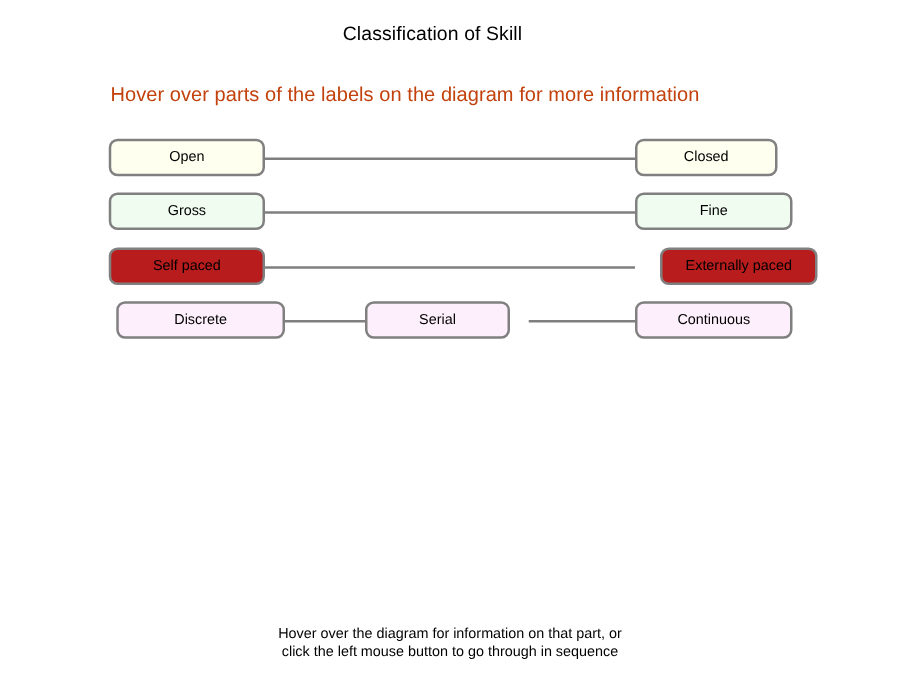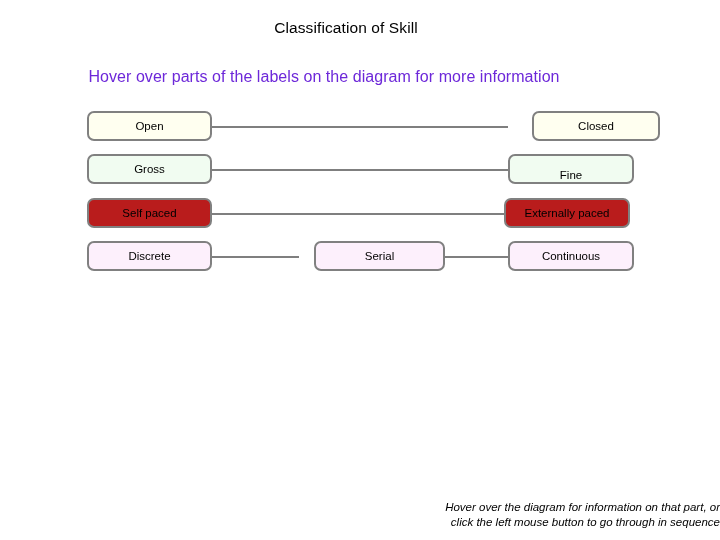--- a/index.html
+++ b/index.html
@@ -38,21 +38,21 @@
 
   .page-subtitle {
     position: absolute;
     left: 0;
     top: 66px;
     width: 648px;
     text-align: center;
     font-size: 16px;
     line-height: 22px;
     letter-spacing: 0.05px;
-    color: #6d28d9;
+    color: #c2410c;
   }
 
   
   #diagram {
     position: absolute;
     left: 0;
     top: 0;
     width: 720px;
     height: 540px;
   }
@@ -94,72 +94,71 @@
   .fill-mint  { background: #f1fcf1; }
   .fill-blue  { background: #b91c1c; }
   .fill-pink  { background: #fdf0fc; }
 
   
   .footer-note {
     position: absolute;
     left: 0;
     top: 500px;
     width: 720px;
-    text-align: right;
+    text-align: center;
     font-size: 11.5px;
     line-height: 15px;
     color: #000;
-    font-style: italic;
   }
   .footer-note .line { display: block; }
 </style>
 </head>
 <body>
 
 <div id="stage">
 
   <div class="page-title">Classification of Skill</div>
 
   <div class="page-subtitle">Hover over parts of the labels on the diagram for more information</div>
 
   <div id="diagram">
       <div class="continuum-row" style="top: 111px;">
         <div class="connector" style="left: 212px; width: 296px;"></div>
         <div class="node-box fill-cream" style="left: 87px; width: 125px;">
           <span>Open</span>
         </div>
-        <div class="node-box fill-cream" style="left: 508px; width: 128px; margin-left: 24px;">
+        <div class="node-box fill-cream" style="left: 508px; width: 114px;">
           <span>Closed</span>
         </div>
       </div>
       <div class="continuum-row" style="top: 154px;">
         <div class="connector" style="left: 212px; width: 296px;"></div>
         <div class="node-box fill-mint" style="left: 87px; width: 125px;">
           <span>Gross</span>
         </div>
-        <div class="node-box fill-mint" style="left: 508px; width: 126px; align-items: flex-end;">
+        <div class="node-box fill-mint" style="left: 508px; width: 126px;">
           <span>Fine</span>
         </div>
       </div>
       <div class="continuum-row" style="top: 198px;">
         <div class="connector" style="left: 212px; width: 296px;"></div>
         <div class="node-box fill-blue" style="left: 87px; width: 125px;">
           <span>Self paced</span>
         </div>
-        <div class="node-box fill-blue" style="left: 504px; width: 126px;">
+        <div class="node-box fill-blue" style="left: 528px; width: 126px;">
           <span>Externally paced</span>
         </div>
       </div>
       <div class="continuum-row" style="top: 241px;">
         <div class="connector" style="left: 212px; width: 87px;"></div>
         <div class="connector" style="left: 423px; width: 85px;"></div>
-        <div class="node-box fill-pink" style="left: 87px; width: 125px;">
+        <div class="node-box fill-pink" style="left: 93px; width: 135px;">
           <span>Discrete</span>
         </div>
-        <div class="node-box fill-pink" style="left: 314px; width: 131px;">
+        <div class="node-box fill-pink" style="left: 292px; width: 116px;">
           <span>Serial</span>
         </div>
         <div class="node-box fill-pink" style="left: 508px; width: 126px; text-align: right;">
           <span>Continuous</span>
         </div>
       </div>
     </div>
 
   <div class="footer-note">
     <span class="line">Hover over the diagram for information on that part, or</span>

